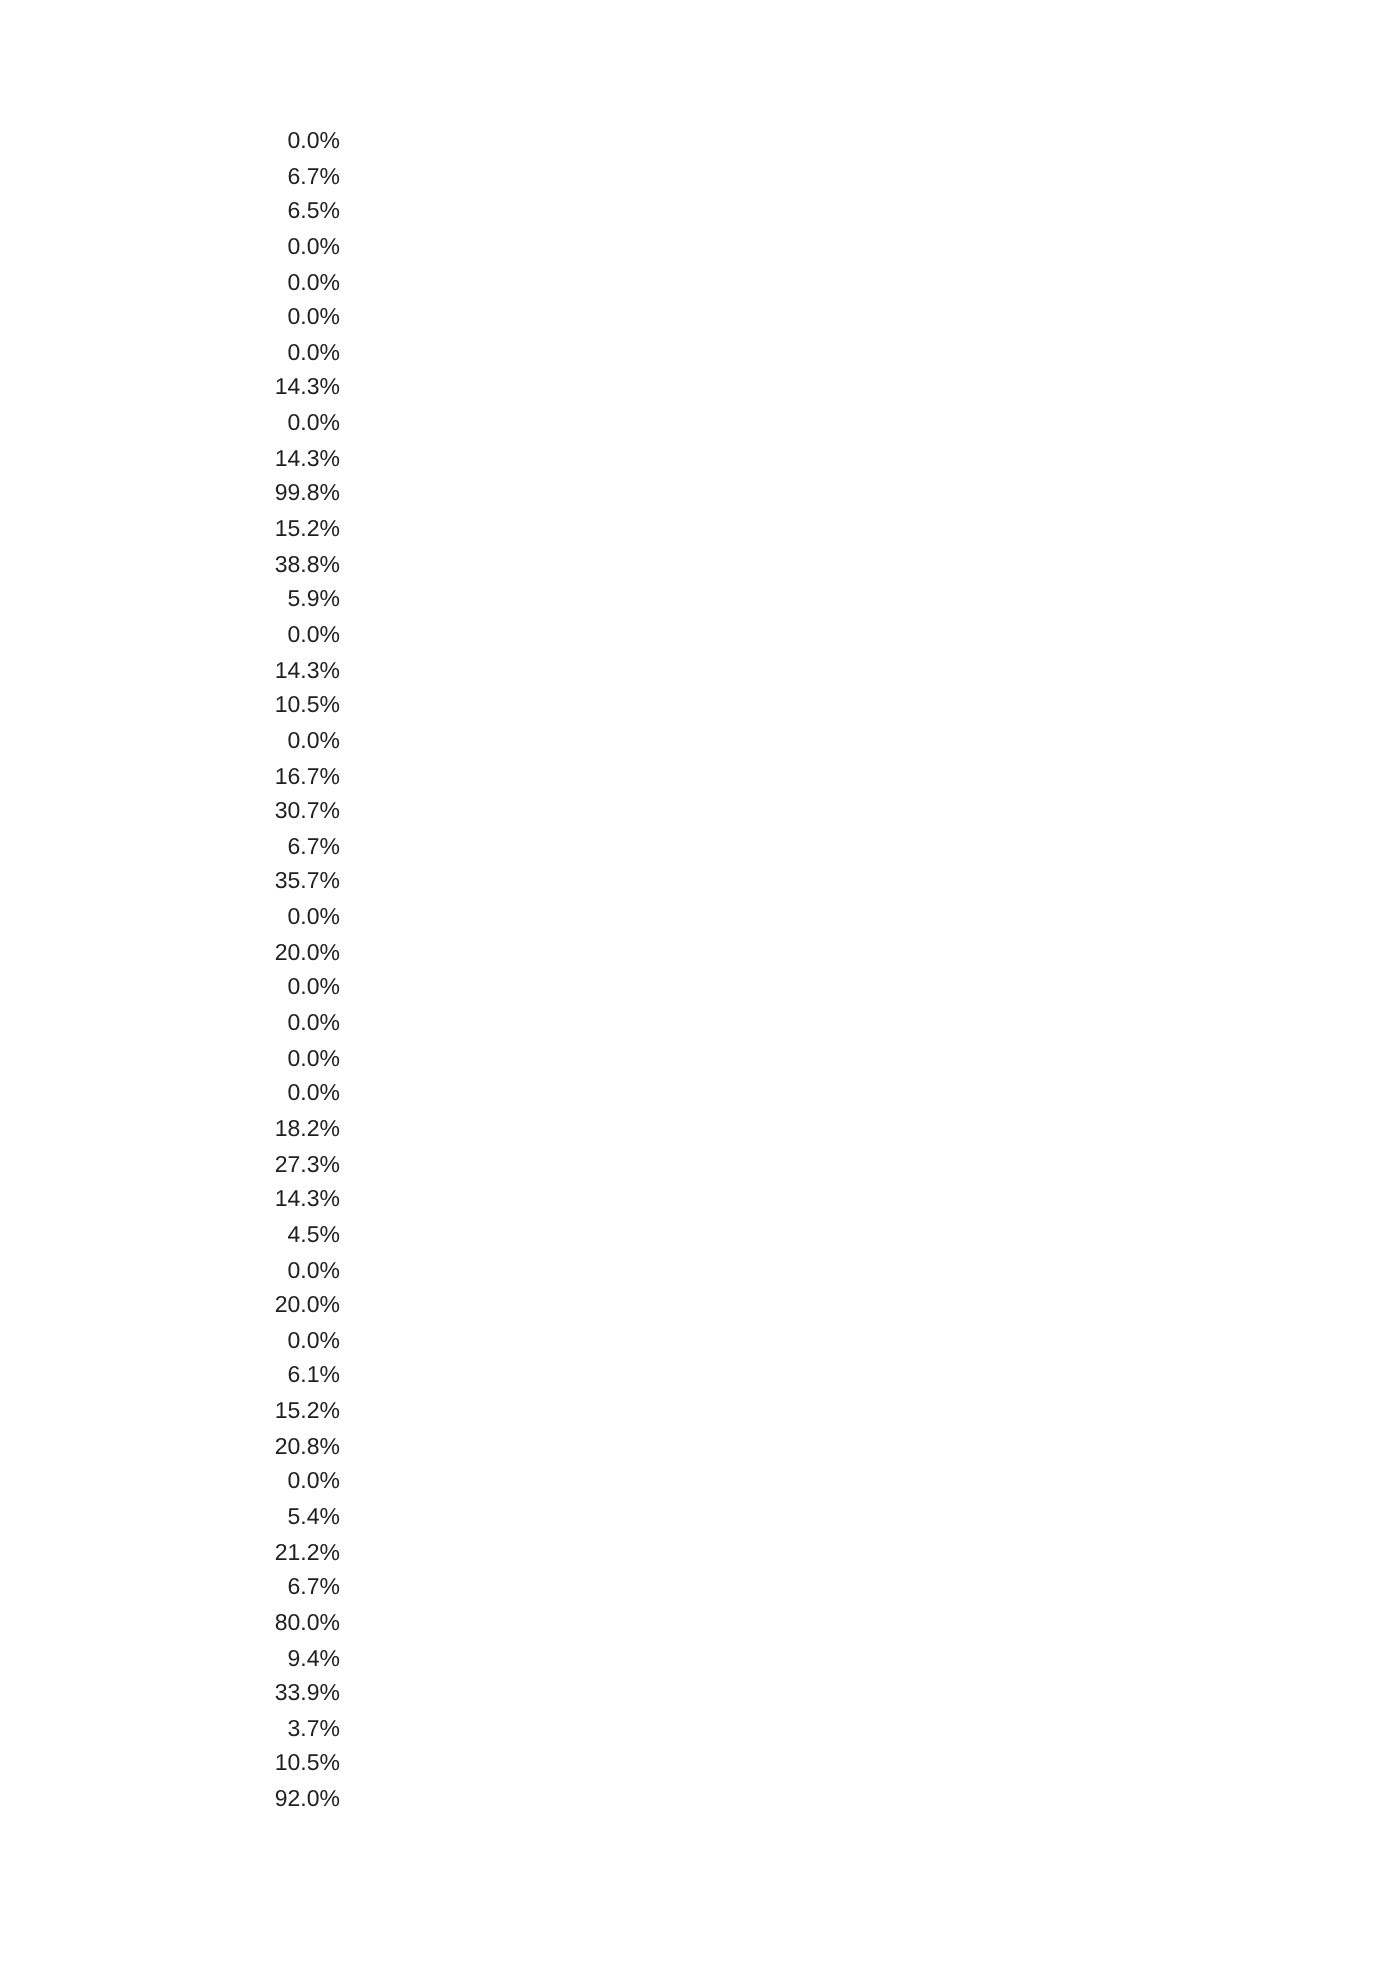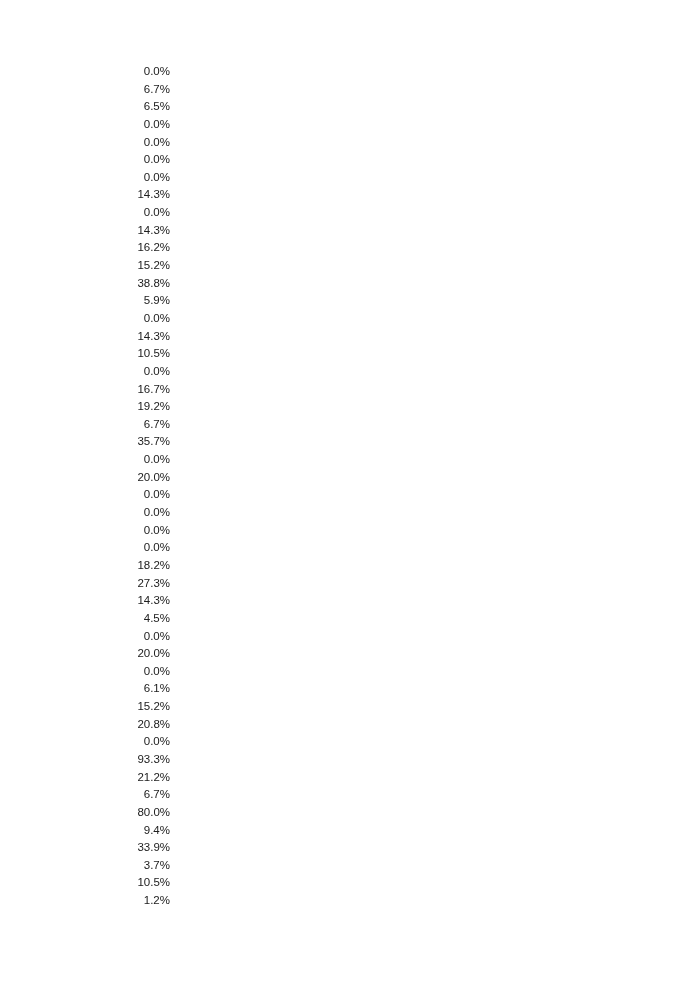--- a/index.html
+++ b/index.html
@@ -38,52 +38,52 @@
       <div class="value-row">0.0%</div>
       <div class="value-row">6.7%</div>
       <div class="value-row">6.5%</div>
       <div class="value-row">0.0%</div>
       <div class="value-row">0.0%</div>
       <div class="value-row">0.0%</div>
       <div class="value-row">0.0%</div>
       <div class="value-row">14.3%</div>
       <div class="value-row">0.0%</div>
       <div class="value-row">14.3%</div>
-      <div class="value-row">16.2%</div>
+      <div class="value-row">99.8%</div>
       <div class="value-row">15.2%</div>
       <div class="value-row">38.8%</div>
       <div class="value-row">5.9%</div>
       <div class="value-row">0.0%</div>
       <div class="value-row">14.3%</div>
       <div class="value-row">10.5%</div>
       <div class="value-row">0.0%</div>
       <div class="value-row">16.7%</div>
-      <div class="value-row">19.2%</div>
+      <div class="value-row">30.7%</div>
       <div class="value-row">6.7%</div>
       <div class="value-row">35.7%</div>
       <div class="value-row">0.0%</div>
       <div class="value-row">20.0%</div>
       <div class="value-row">0.0%</div>
       <div class="value-row">0.0%</div>
       <div class="value-row">0.0%</div>
       <div class="value-row">0.0%</div>
       <div class="value-row">18.2%</div>
       <div class="value-row">27.3%</div>
       <div class="value-row">14.3%</div>
       <div class="value-row">4.5%</div>
       <div class="value-row">0.0%</div>
       <div class="value-row">20.0%</div>
       <div class="value-row">0.0%</div>
       <div class="value-row">6.1%</div>
       <div class="value-row">15.2%</div>
       <div class="value-row">20.8%</div>
       <div class="value-row">0.0%</div>
-      <div class="value-row">93.3%</div>
+      <div class="value-row">5.4%</div>
       <div class="value-row">21.2%</div>
       <div class="value-row">6.7%</div>
       <div class="value-row">80.0%</div>
       <div class="value-row">9.4%</div>
       <div class="value-row">33.9%</div>
       <div class="value-row">3.7%</div>
       <div class="value-row">10.5%</div>
-      <div class="value-row">1.2%</div>
+      <div class="value-row">92.0%</div>
     </div>
 </div>
 
 </body></html>

